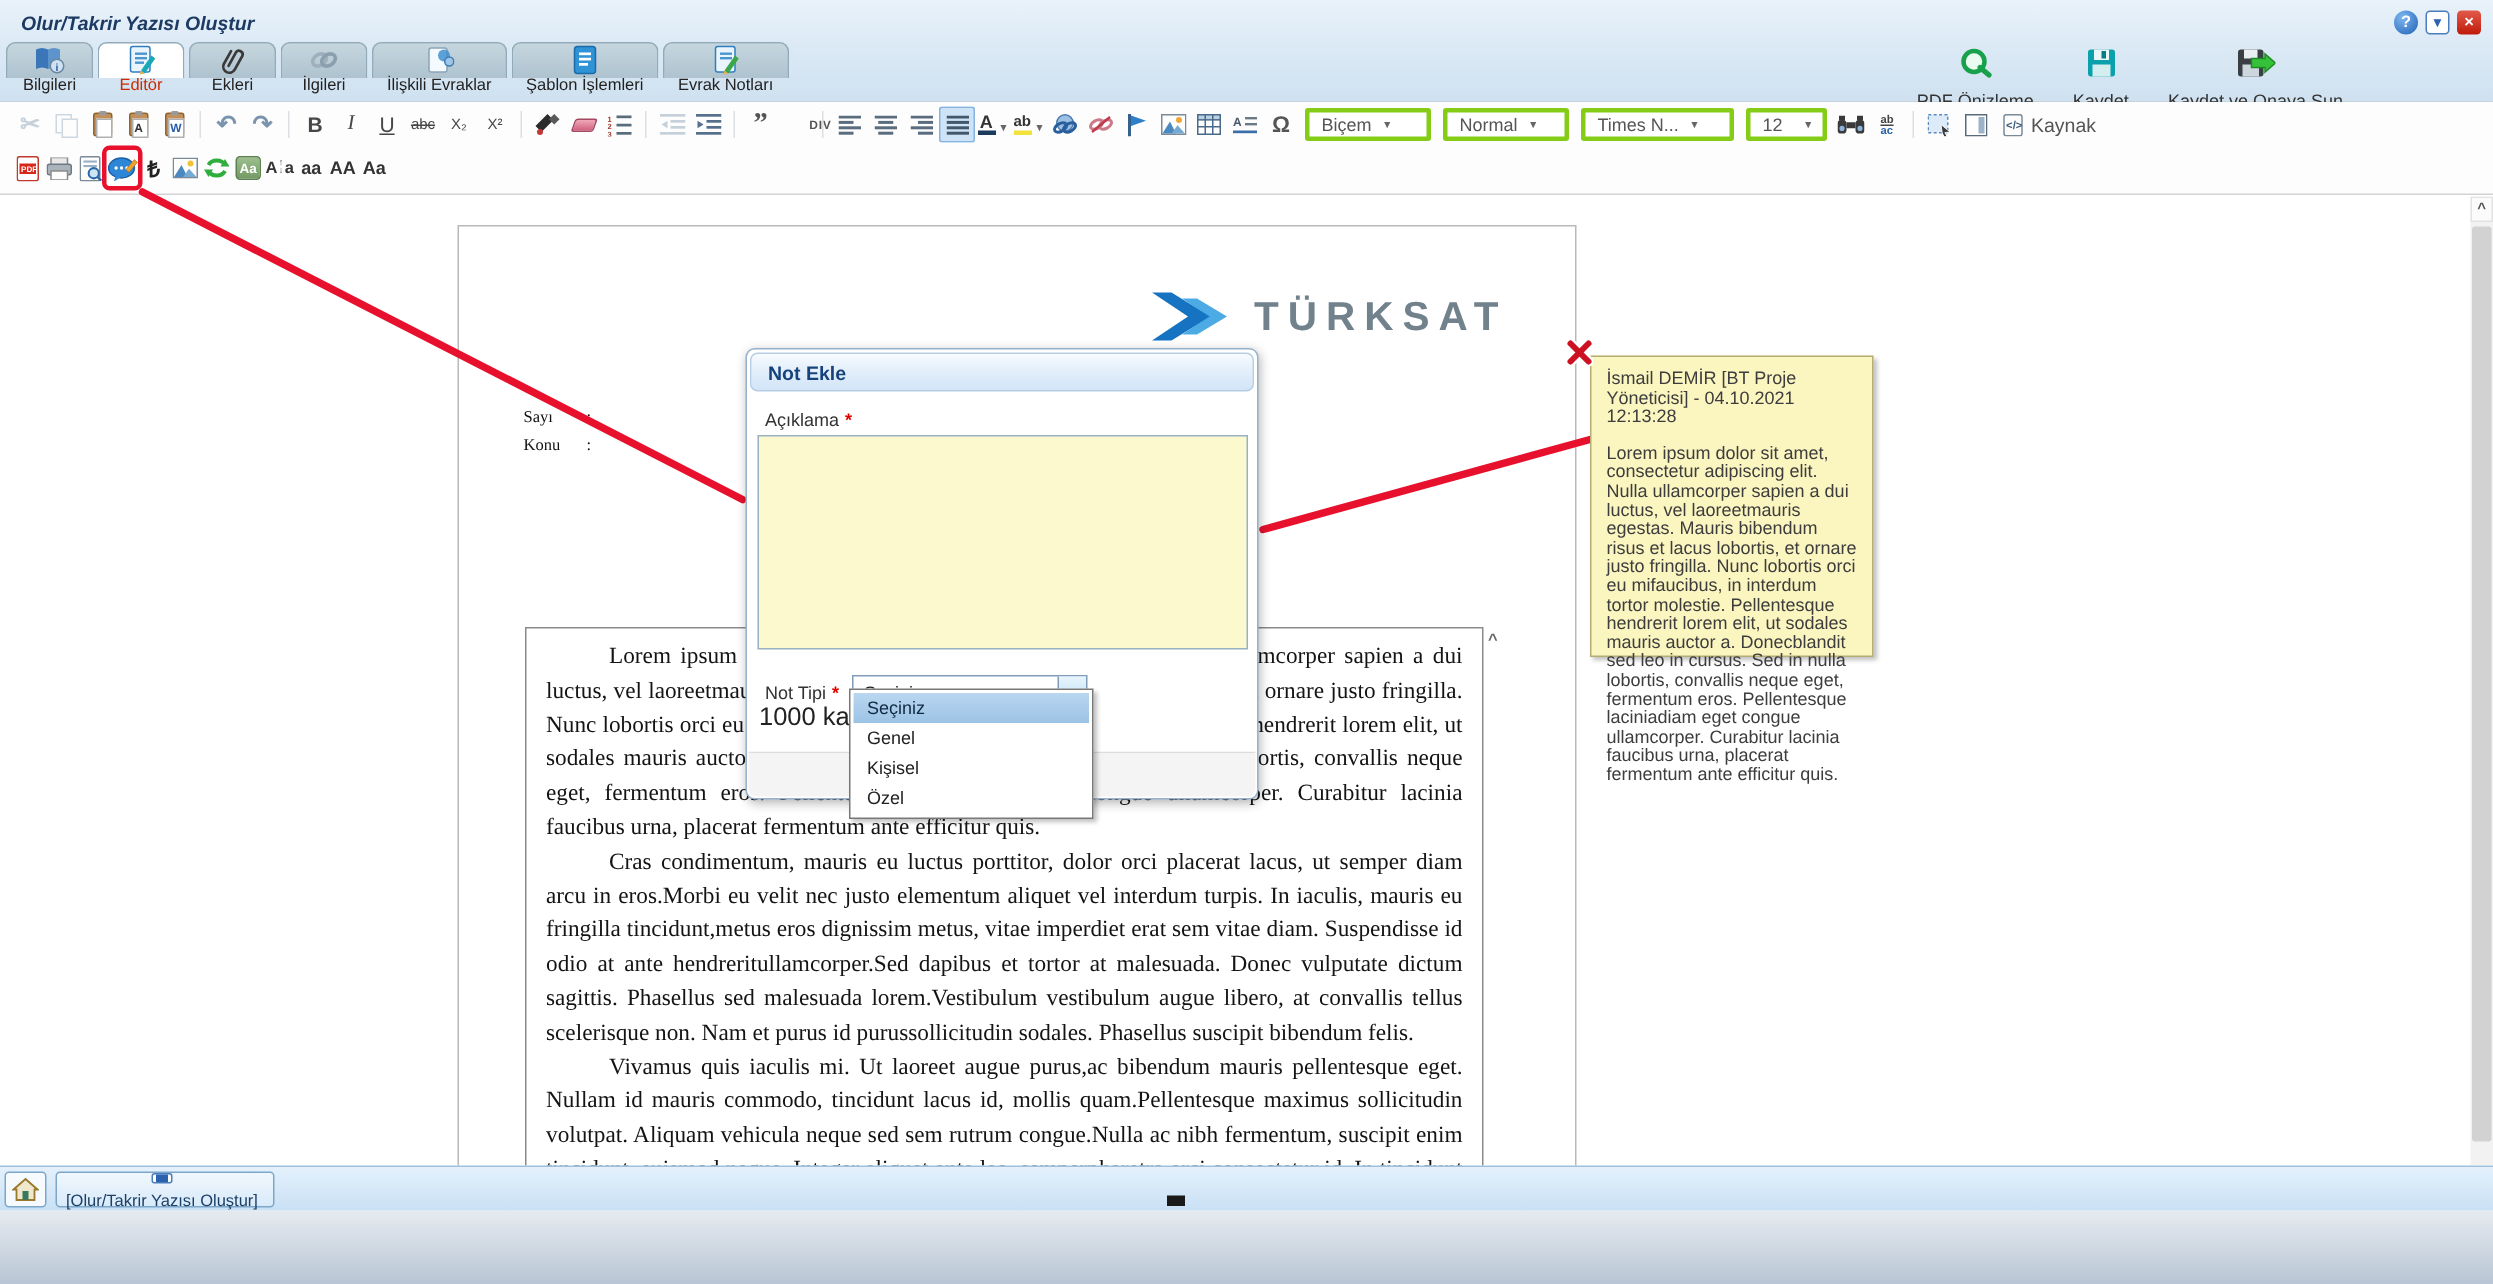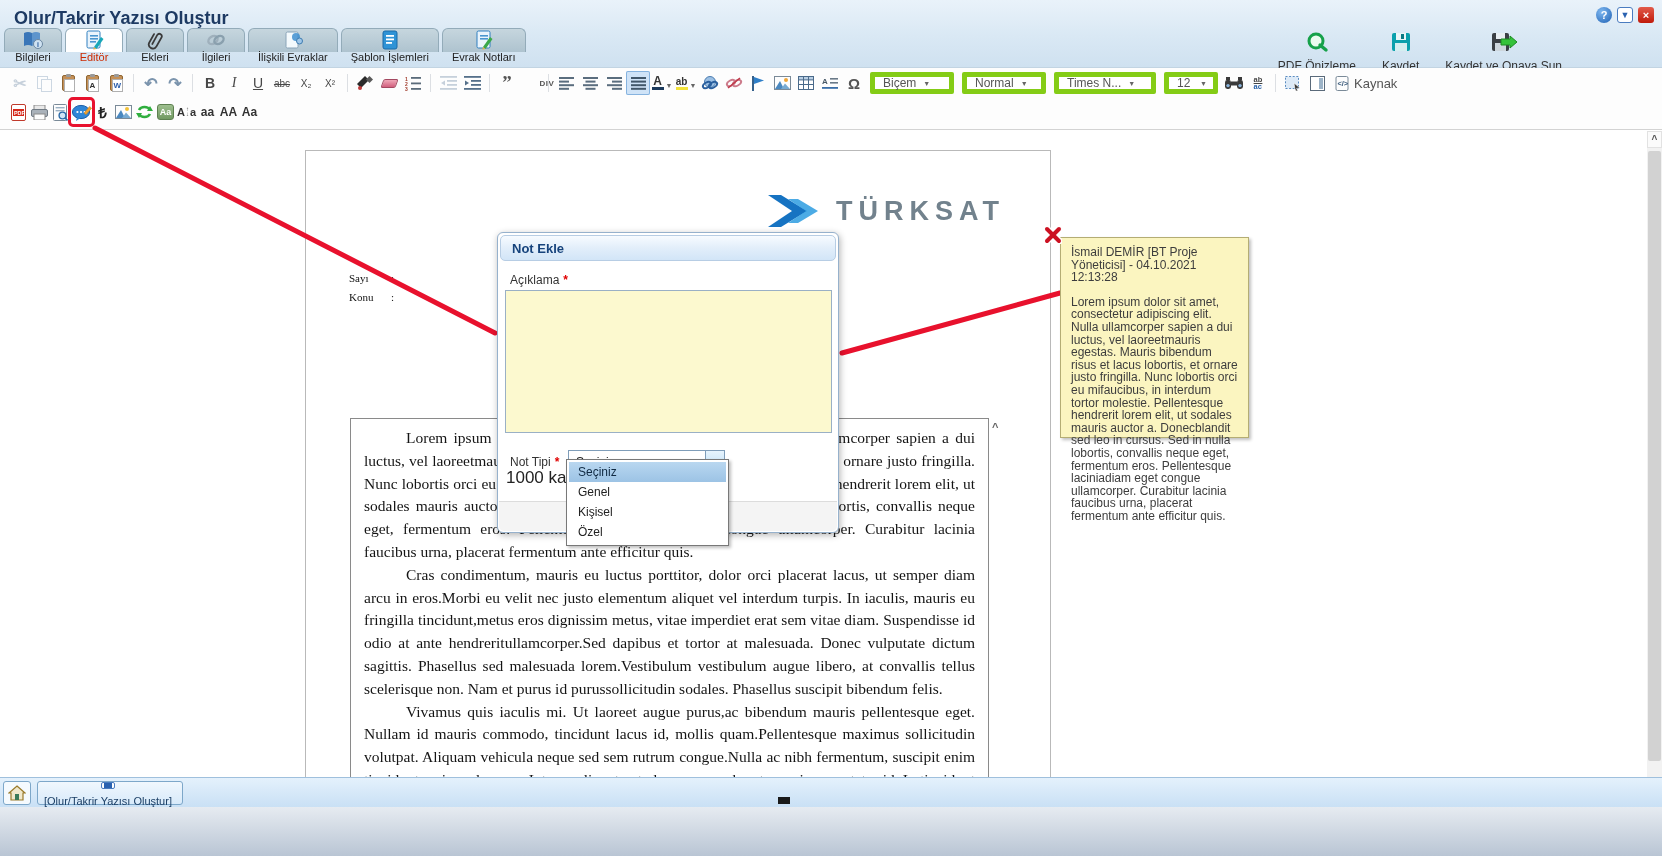--- a/index.html
+++ b/index.html
@@ -4,21 +4,21 @@
 <style>
   * { margin:0; padding:0; box-sizing:border-box; }
   html,body { width:1662px; height:856px; overflow:hidden; }
   body { font-family:"Liberation Sans", sans-serif; position:relative; background:#fff; }
   .screen { position:absolute; inset:0; width:1662px; height:856px; }
 
   
   .header { position:absolute; left:0; top:0; width:1662px; height:68px;
     background:linear-gradient(180deg,#e9f2fa 0%,#d9e8f4 55%,#cfe1f0 100%);
     border-bottom:1px solid #c2d4e2; }
-  .win-title { position:absolute; left:14px; top:8px; font-size:18px; font-weight:bold; color:#1d3a63; }
+  .win-title { position:absolute; left:14px; top:8px; font-size:13px; font-weight:bold; color:#1d3a63;font-style:italic; }
   .winctl { position:absolute; right:8px; top:7px; display:flex; gap:5px; align-items:center; }
   .wbtn { width:16px; height:16px; border-radius:8px; font-size:11px; font-weight:bold; color:#fff;
     display:flex; align-items:center; justify-content:center; cursor:pointer; }
   .wbtn.help { background:radial-gradient(circle at 35% 30%,#7db6ef,#1f62b5); }
   .wbtn.tray { border-radius:3px; background:#fff; border:1px solid #4a7cc0; color:#2a62b0; font-size:9px; }
   .wbtn.close { border-radius:3px; background:linear-gradient(#e25a4a,#c01a0a); }
 
   
   .tabs { position:absolute; left:4px; top:28px; display:flex; gap:3px; height:40px; }
   .tab { min-width:58px; padding:0 9px; height:24px; border:1px solid #93abb9; border-bottom:none;
@@ -54,21 +54,21 @@
   .g.q { font-family:"Liberation Serif",serif; font-size:19px; font-weight:bold; color:#555; line-height:10px; }
   .g.div { font-size:8px; font-weight:bold; color:#555; letter-spacing:.5px;padding-left:32px; }
   .g.om { font-size:15px; color:#555; font-weight:bold; }
   .g.lira { font-size:15px; color:#222; font-weight:bold; }
   .g.case { font-size:12px; font-weight:bold; color:#333; }
   .replace { display:flex; flex-direction:column; font-size:7.5px; line-height:7px; color:#444; font-weight:bold; }
   .caseswap { display:flex; align-items:center; font-size:11px; font-weight:bold; color:#333; }
   .caseswap .arr { display:flex; flex-direction:column; font-size:6px; line-height:5px; color:#555; margin:0 1px; }
   .greenbox { width:17px; height:16px; background:linear-gradient(#9dbf8e,#729a63); border:1px solid #5d8050;
     border-radius:3px; color:#fff; font-size:9px; font-weight:bold; display:flex; align-items:center; justify-content:center; }
-  .combo { height:22px; border:5px solid #84cc16; border-radius:2px; background:#fff; display:flex;
+  .combo { height:22px; border:3px solid #84cc16; border-radius:2px; background:#fff; display:flex;
     align-items:center; padding:0 5px 0 8px; margin:0 4px; cursor:pointer; }
   .combo .cval { font-size:12px; color:#555; }
   .combo .carr { font-size:7px; color:#666; margin-left:7px; }
   .combo.w-style { width:84px; } .combo.w-fmt { width:84px; } .combo.w-font { width:102px; justify-content:flex-start; padding-right:6px;} .combo.w-size { width:54px; justify-content:space-between; padding-right:6px; }
   .srcbtn { display:flex; align-items:center; gap:4px; margin-left:6px; cursor:pointer; }
   .srcbtn .slbl { font-size:13px; color:#555; }
 
   
   .ic-copy { position:relative; width:14px; height:15px; }
   .ic-copy::before,.ic-copy::after { content:""; position:absolute; width:9px; height:11px; background:#fff;

